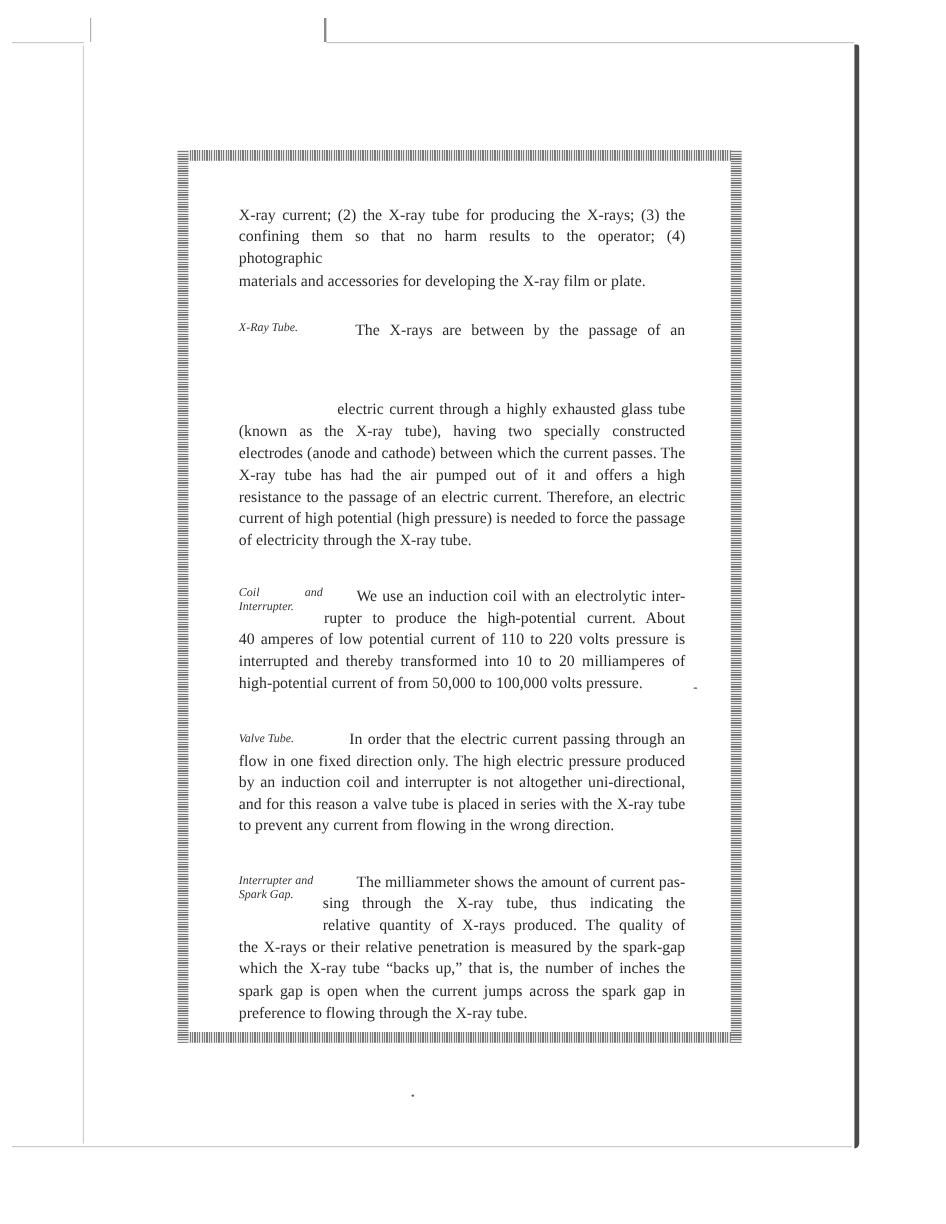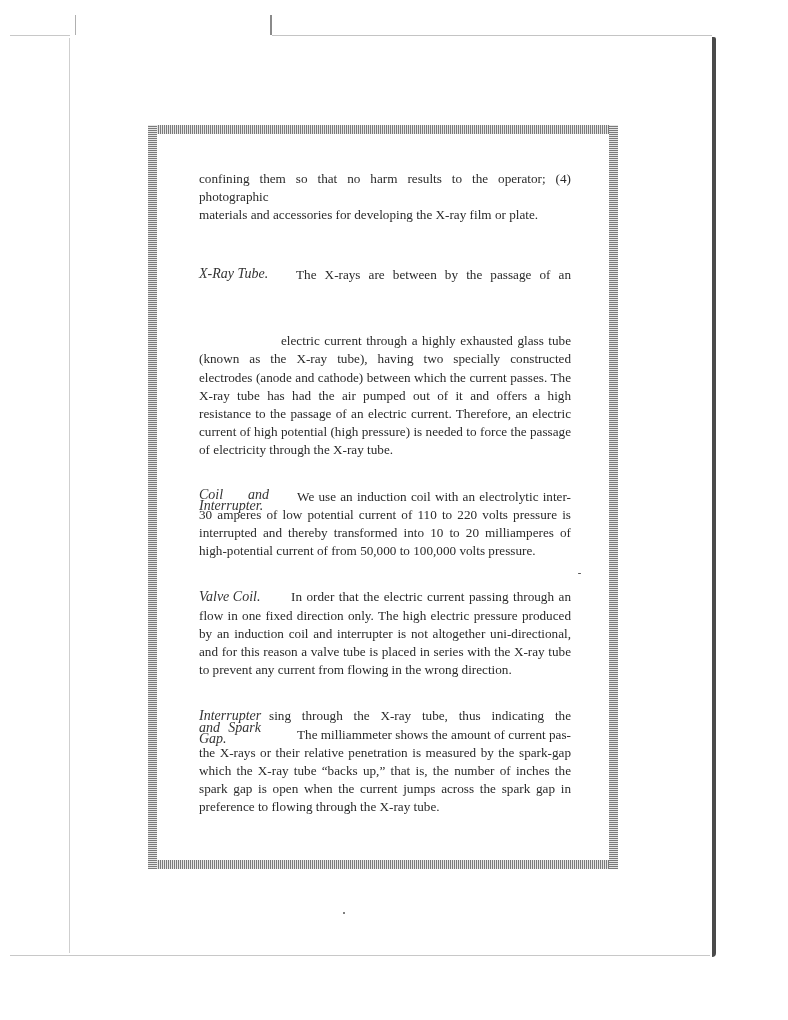--- a/index.html
+++ b/index.html
@@ -32,21 +32,21 @@
   .frame-bottom { top:860px; }
 
   .content {
     position:absolute; left:199px; top:170px; width:372px;
     font-size:13.2px; line-height:18.2px; text-align:justify;
   }
   .para { margin:0; }
   .section { position:relative; }
   .side-label {
     position:absolute; left:0; top:1px;
-    font-style:italic; font-size:14px; line-height:11.5px; color:#333;
+    font-style:italic; font-size:10px; line-height:11.5px; color:#333;
     width:70px;
   }
 
   .dot { position:absolute; width:2px; height:2px; background:#555; border-radius:1px; }
 </style>
 </head>
 <body>
 
 <div class="edge edge-top-left"></div>
 <div class="edge edge-top-main"></div>
@@ -57,46 +57,49 @@
 <div class="edge edge-bottom"></div>
 
 <div class="frame-h frame-top"></div>
 <div class="frame-h frame-bottom"></div>
 <div class="frame-v frame-left"></div>
 <div class="frame-v frame-right"></div>
 
 <div class="content">
 
   <div class="section" style="height:78px;">
+    <div style="text-align-last:justify;">X-ray current; (2) the X-ray tube for producing the X-rays; (3) the</div>
     <div style="text-align-last:justify;">confining them so that no harm results to the operator; (4) photographic</div>
     <div>materials and accessories for developing the X-ray film or plate.</div>
   </div>
 
   <div class="section" style="margin-top:18px;">
     <div class="side-label" style="top:2px;">X-Ray Tube.</div>
     <div style="padding-left:97px;text-align-last:justify;">The X-rays are between by the passage of an</div>
     <div style="padding-left:82px;text-align-last:justify;margin-top:48px;">electric current through a highly exhausted glass tube</div>
     <p class="para">(known as the X-ray tube), having two specially constructed electrodes (anode and cathode) between which the current passes. The X-ray tube has had the air pumped out of it and offers a high resistance to the passage of an electric current. Therefore, an electric current of high potential (high pressure) is needed to force the passage of electricity through the X-ray tube.</p>
   </div>
 
   <div class="section" style="margin-top:28px;">
     <div class="side-label">Coil and Interrupter.</div>
     <div style="padding-left:98px;text-align-last:justify;">We use an induction coil with an electrolytic inter-</div>
-    <p class="para">30 amperes of low potential current of 110 to 220 volts pressure is interrupted and thereby transformed into 10 to 20 milliamperes of high-potential current of from 50,000 to 100,000 volts pressure.</p>
+    <div style="padding-left:71px;text-align-last:justify;">rupter to produce the high-potential current. About</div>
+    <p class="para">40 amperes of low potential current of 110 to 220 volts pressure is interrupted and thereby transformed into 10 to 20 milliamperes of high-potential current of from 50,000 to 100,000 volts pressure.</p>
   </div>
 
   <div class="section" style="margin-top:28px;">
-    <div class="side-label" style="top:3px;">Valve Coil.</div>
+    <div class="side-label" style="top:3px;">Valve Tube.</div>
     <div style="padding-left:92px;text-align-last:justify;">In order that the electric current passing through an</div>
     <p class="para">flow in one fixed direction only. The high electric pressure produced by an induction coil and interrupter is not altogether uni-directional, and for this reason a valve tube is placed in series with the X-ray tube to prevent any current from flowing in the wrong direction.</p>
   </div>
 
   <div class="section" style="margin-top:28px;">
     <div class="side-label" style="width:62px;top:3px;">Interrupter and Spark Gap.</div>
+    <div style="padding-left:98px;text-align-last:justify;">The milliammeter shows the amount of current pas-</div>
     <div style="padding-left:70px;text-align-last:justify;">sing through the X-ray tube, thus indicating the</div>
-    <div style="padding-left:98px;text-align-last:justify;">The milliammeter shows the amount of current pas-</div>
+    <div style="padding-left:70px;text-align-last:justify;">relative quantity of X-rays produced. The quality of</div>
     <p class="para">the X-rays or their relative penetration is measured by the spark-gap which the X-ray tube “backs up,” that is, the number of inches the spark gap is open when the current jumps across the spark gap in preference to flowing through the X-ray tube.</p>
   </div>
 
 </div>
 
 <div class="dot" style="left:343px;top:912px;"></div>
 <div class="dot" style="left:578px;top:573px;width:3px;height:1px;"></div>
 
 </body></html>

